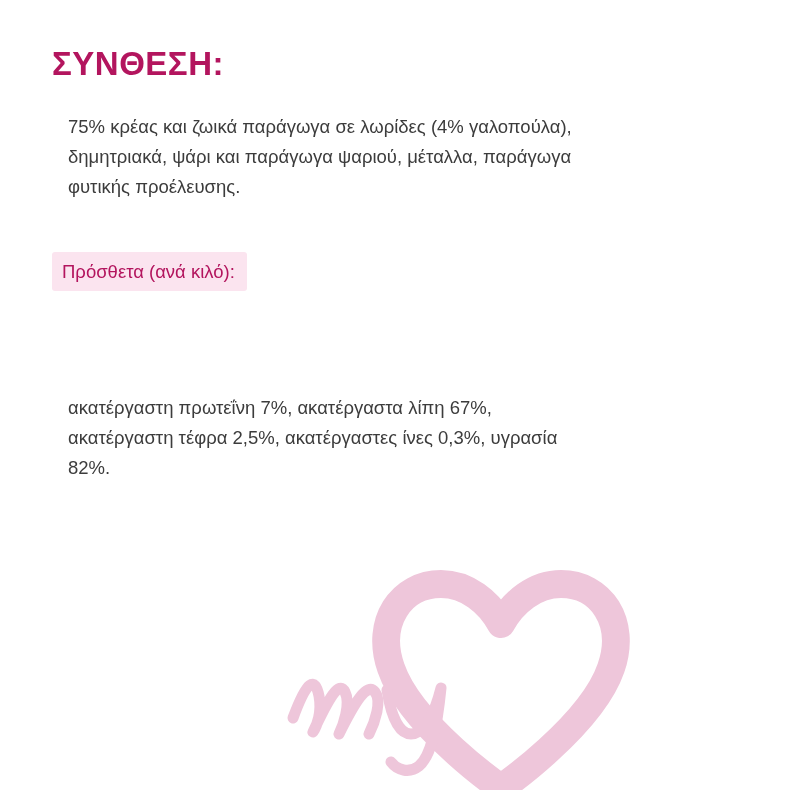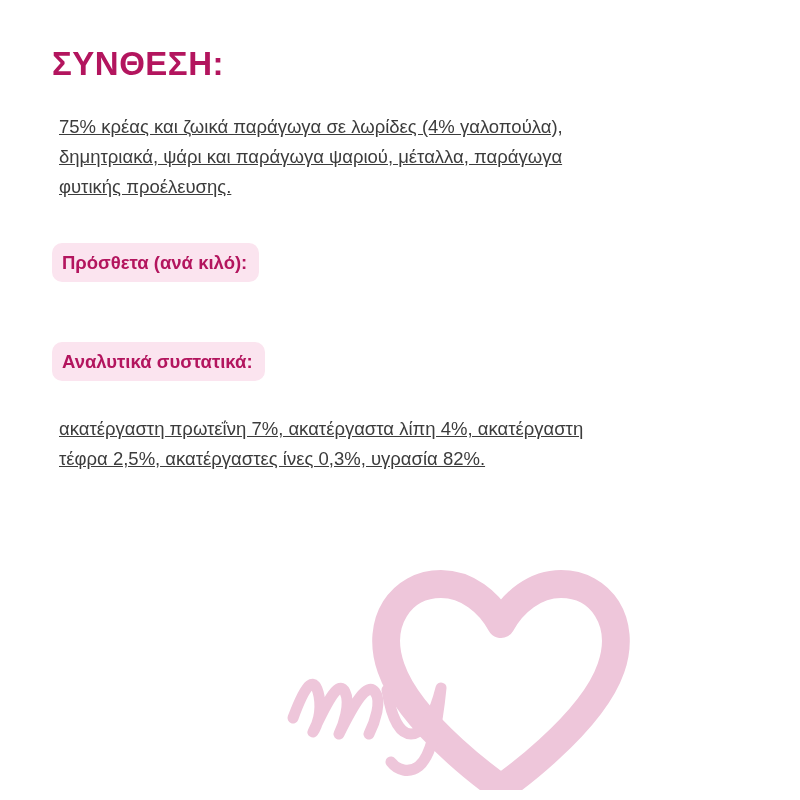--- a/index.html
+++ b/index.html
@@ -51,35 +51,34 @@
     font-weight: bold;
     color: #b3155e;
     letter-spacing: 0.5px;
     margin: 0 0 30px 0;
   }
 
   p.body-text {
     font-size: 18.5px;
     line-height: 1.62;
     color: #3c3c3c;
-    margin: 7px;
+    margin: 16px;
     max-width: 700px;
-    text-decoration: underline;
   }
 
   .section-heading {
     display: inline-block;
     background: #fbe4ef;
     color: #b3155e;
-    font-weight: bold;
+    font-weight: normal;
     font-size: 18.5px;
     line-height: 1.25;
     padding: 8px 12px 8px 10px;
     margin: 0;
-    border-radius: 10px;
+    border-radius: 3px;
   }
 
   .block-gap-lg { height: 34px; }
   .block-gap-md { height: 26px; }
 </style>
 </head>
 <body>
 
 <div class="page">
 
@@ -106,23 +105,22 @@
     <div class="block-gap-lg"></div>
 
     <div>
       <span class="section-heading">Πρόσθετα (ανά κιλό):</span>
       <div class="block-gap-md"></div>
     </div>
 
     <div class="block-gap-lg"></div>
 
     <div>
-      <span class="section-heading">Αναλυτικά συστατικά:</span>
       <div class="block-gap-md"></div>
-      <p class="body-text">ακατέργαστη πρωτεΐνη 7%, ακατέργαστα λίπη 4%, ακατέργαστη τέφρα 2,5%, ακατέργαστες ίνες 0,3%, υγρασία 82%.</p>
+      <p class="body-text">ακατέργαστη πρωτεΐνη 7%, ακατέργαστα λίπη 67%, ακατέργαστη τέφρα 2,5%, ακατέργαστες ίνες 0,3%, υγρασία 82%.</p>
     </div>
 
     <div class="block-gap-lg"></div>
 
     <div>
       <div class="block-gap-md"></div>
     </div>
 
   </div>
 </div>

